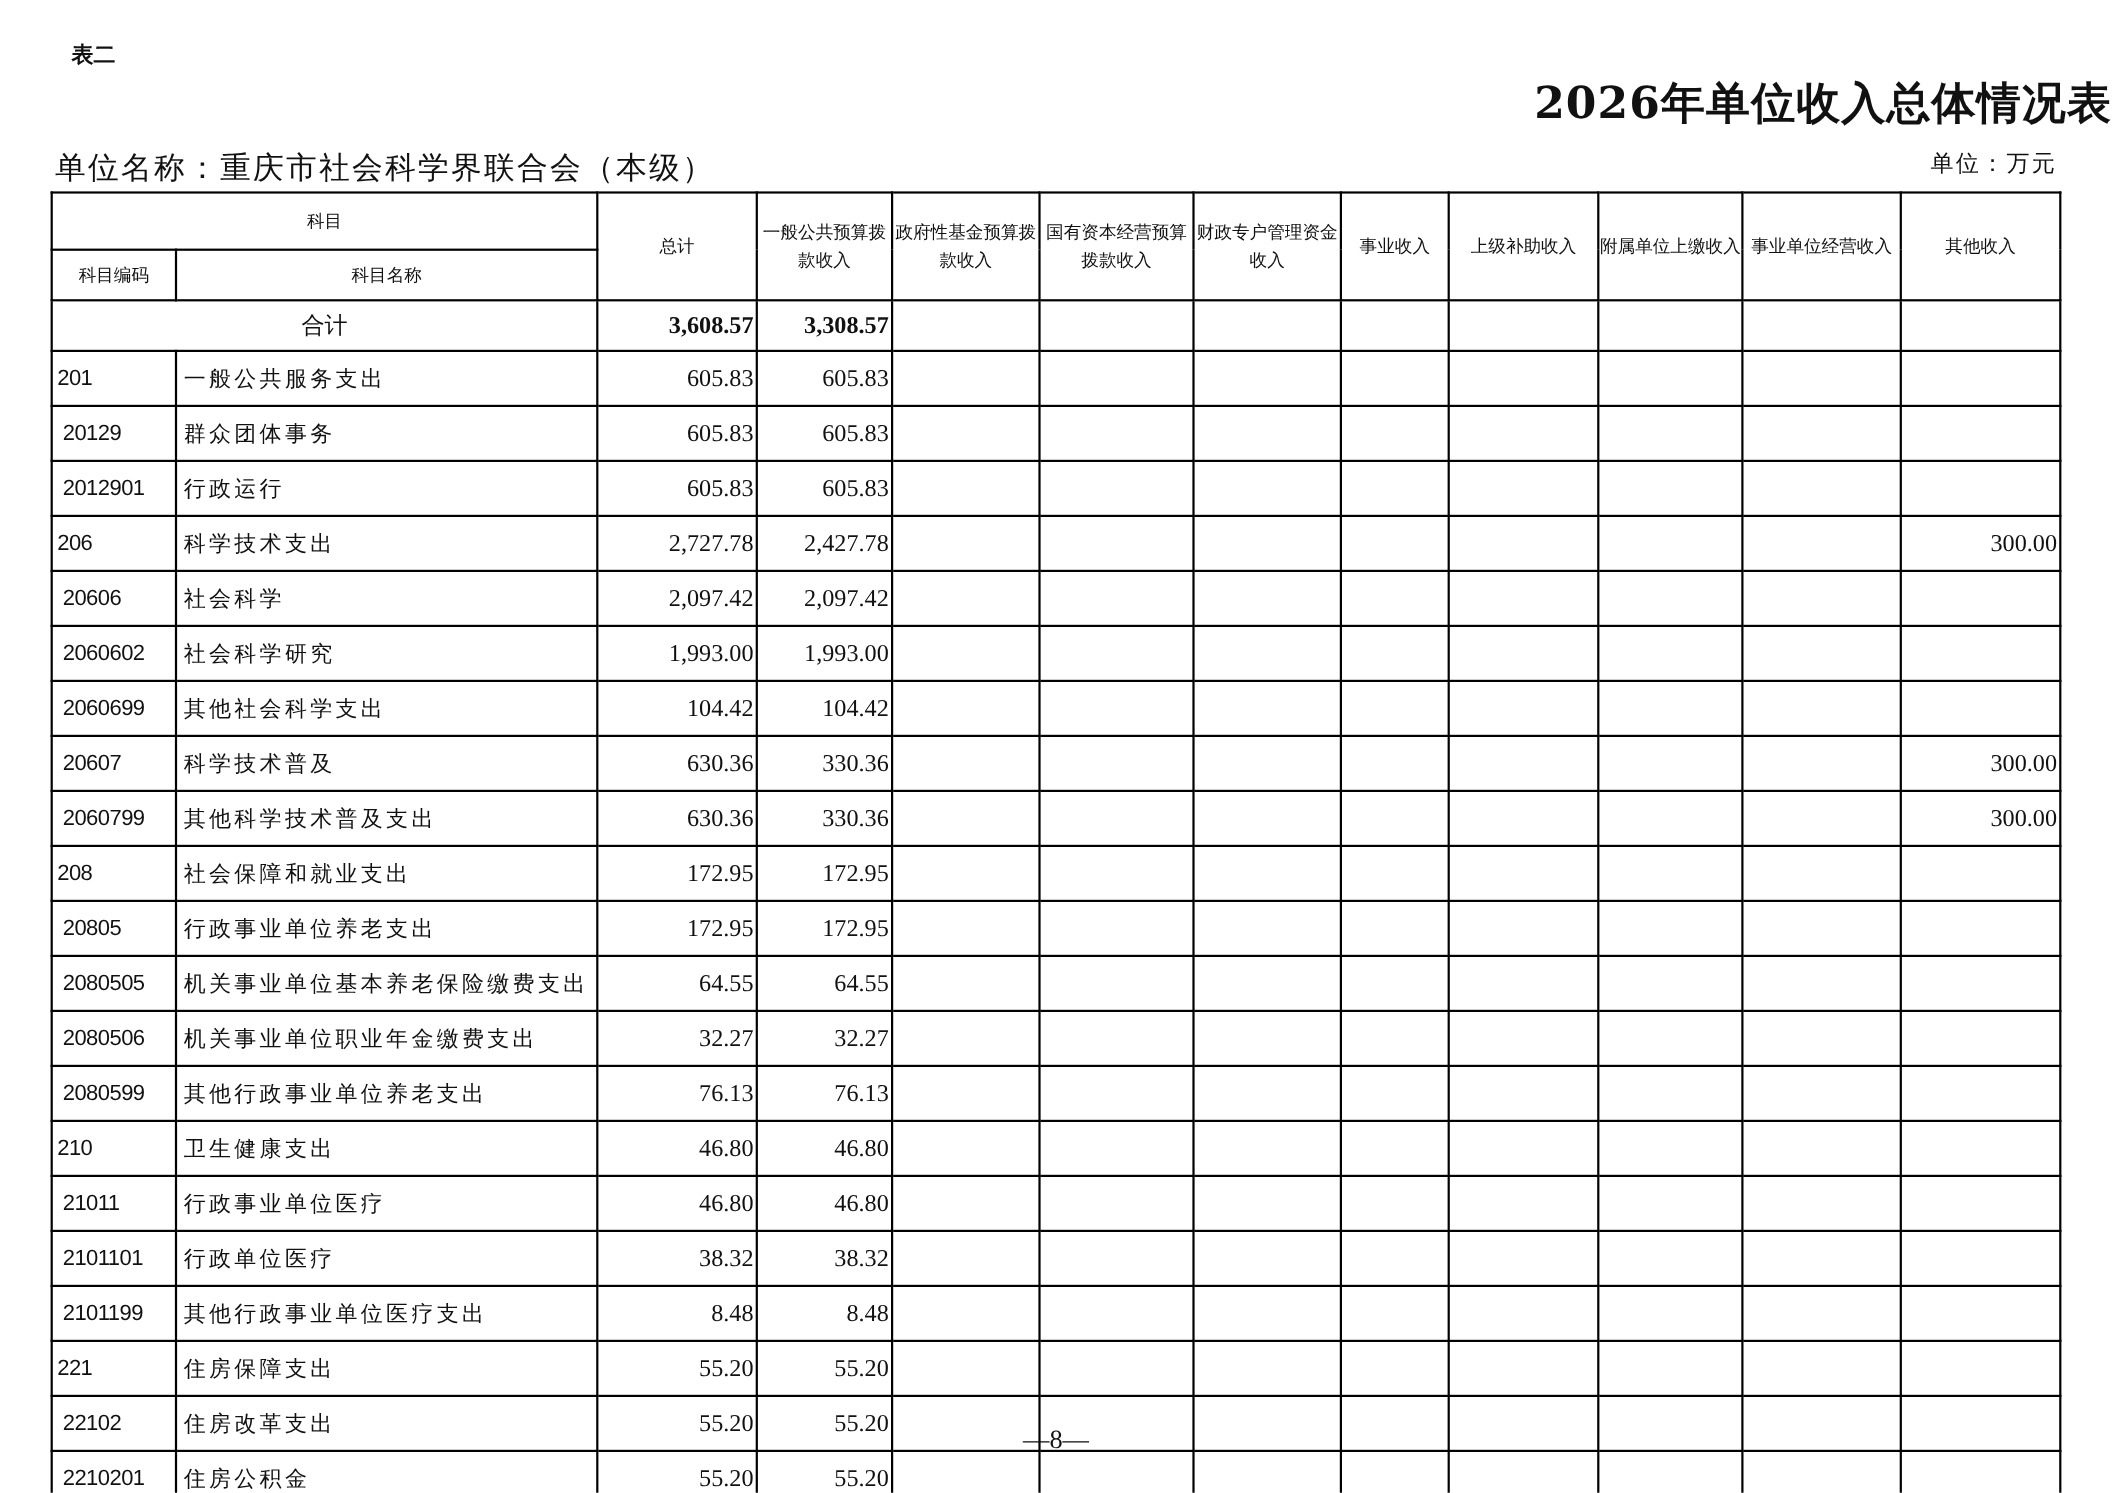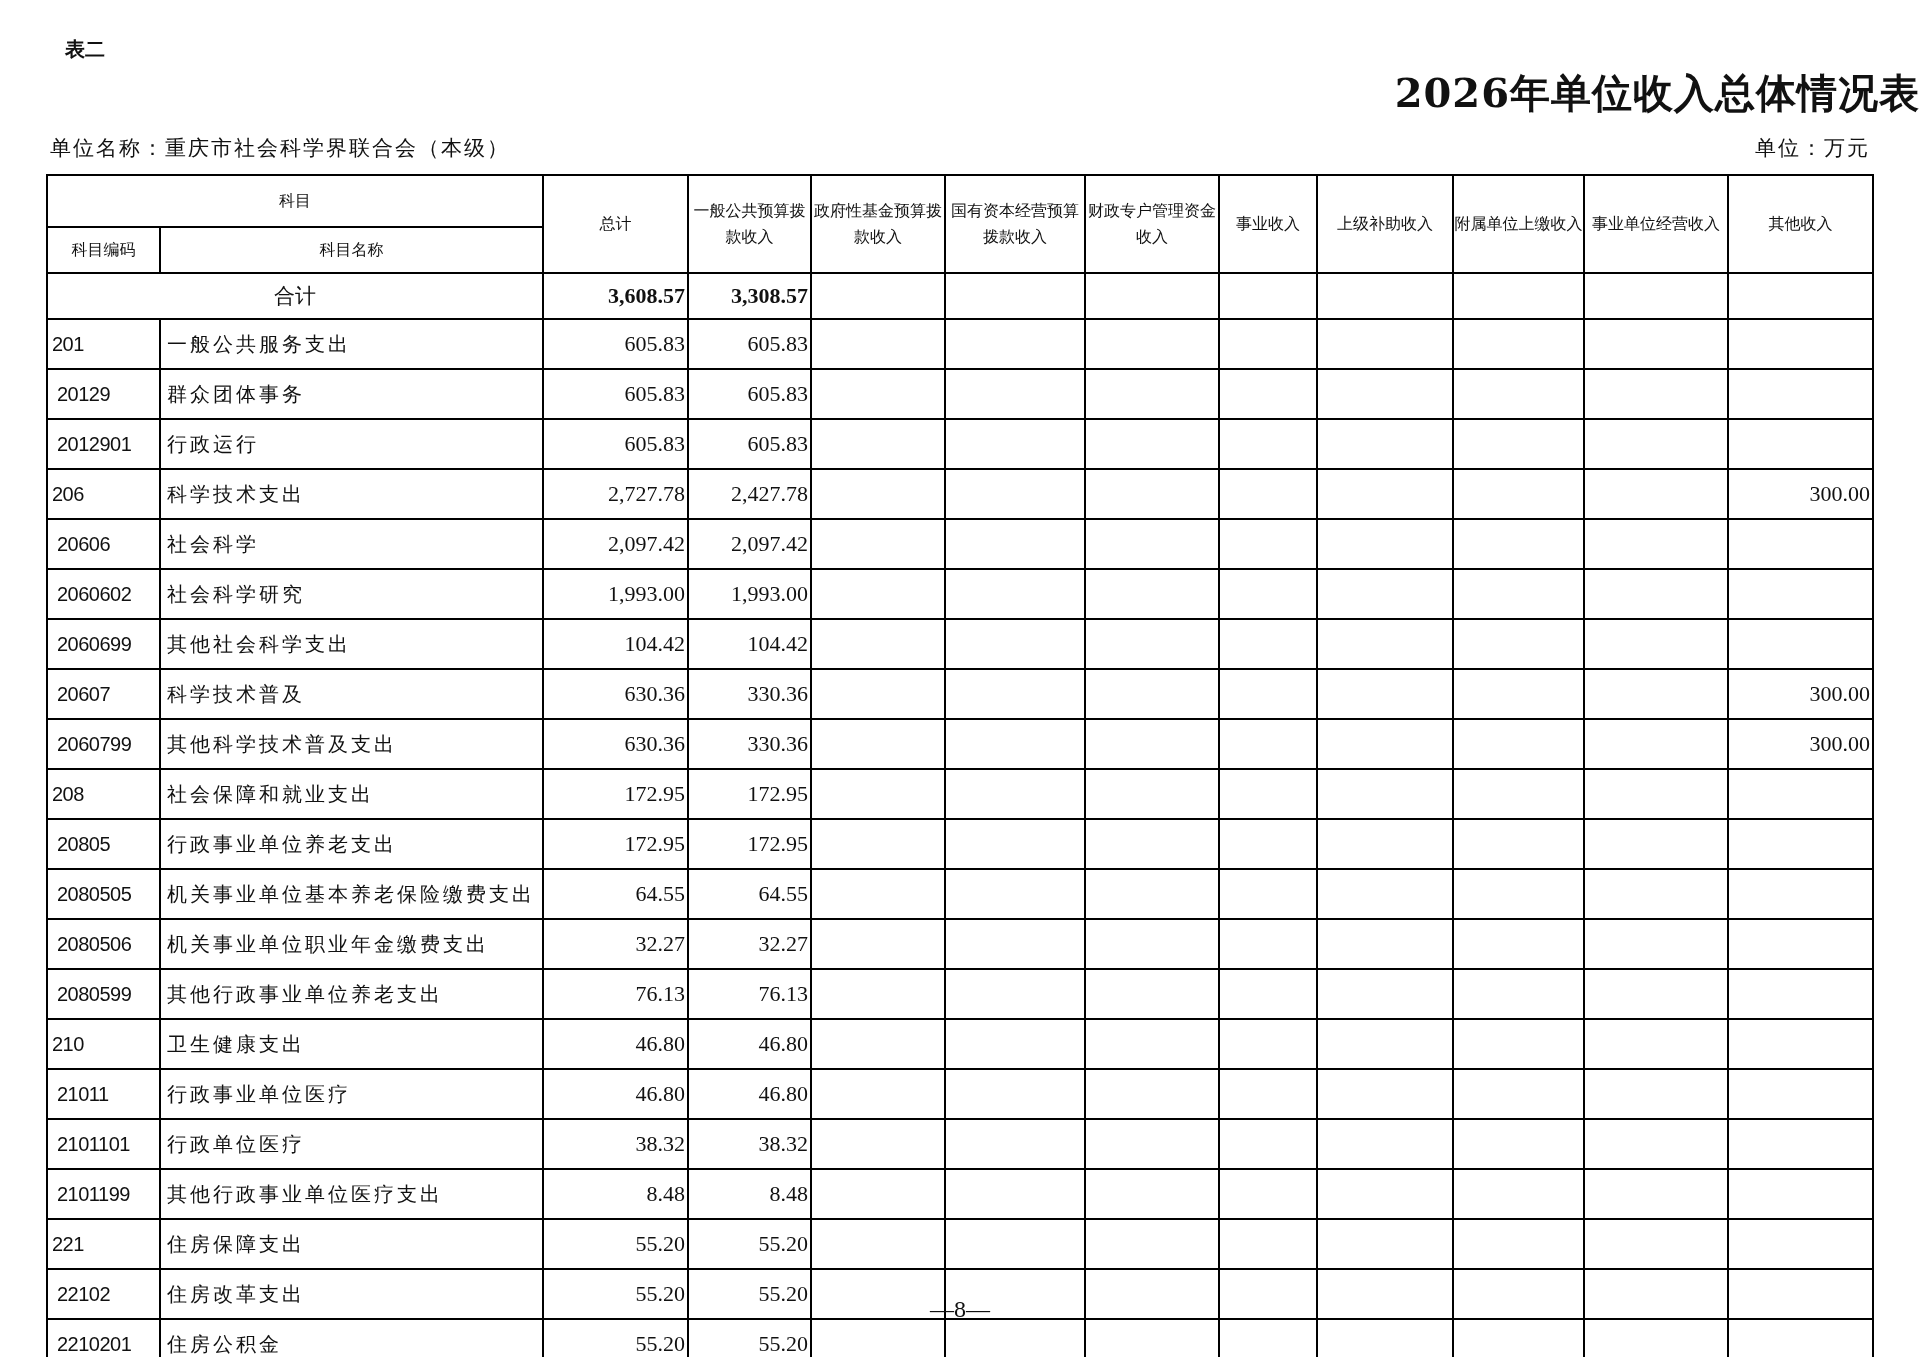--- a/index.html
+++ b/index.html
@@ -1,19 +1,19 @@
 <!DOCTYPE html>
 <html><head>
 <meta charset="utf-8">
 <style>
   html, body { margin: 0; padding: 0; background: #ffffff; }
   body { width: 1920px; height: 1357px; position: relative; overflow: hidden; color: #111; font-family: "Liberation Serif", "DejaVu Serif", serif; }
   .table-label { position: absolute; left: 50px; top: 36px; font-family: "DejaVu Sans", sans-serif; font-size: 20px; font-weight: bold; margin-left: 15px; }
   .doc-title { position: absolute; left: 0; width: 1920px; top: 66px; text-align: right; font-family: "DejaVu Serif", serif; font-size: 40px; font-weight: bold; letter-spacing: 1px; }
-  .unit-name { position: absolute; left: 50px; top: 134px; font-family: "DejaVu Serif", serif; font-size: 21px; letter-spacing: 2px; }
+  .unit-name { position: absolute; left: 50px; top: 134px; font-family: "DejaVu Serif", serif; font-size: 28px; letter-spacing: 2px; }
   .unit-measure { position: absolute; right: 50px; top: 134px; font-family: "DejaVu Serif", serif; font-size: 21px; letter-spacing: 2px; text-align: right; }
   .grid { position: absolute; left: 46px; top: 174px; border-collapse: collapse; table-layout: fixed; }
   .grid td, .grid th { border: 2.5px solid #000; padding: 0; box-sizing: border-box; overflow: hidden; white-space: nowrap; }
   .grid th { font-family: "DejaVu Sans", sans-serif; font-weight: normal; font-size: 16px; line-height: 26px; text-align: center; white-space: normal; }
   .grid tr.hdr1 { height: 52px; }
   .grid tr.hdr2 { height: 46px; }
   .grid tr.total { height: 46px; }
   .grid tr.row { height: 50px; }
   .grid td.total-label { text-align: center; font-family: "DejaVu Sans", sans-serif; font-size: 21px; }
   .grid td.num { text-align: right; padding-right: 2px; font-family: "Liberation Serif", serif; font-size: 22px; }

